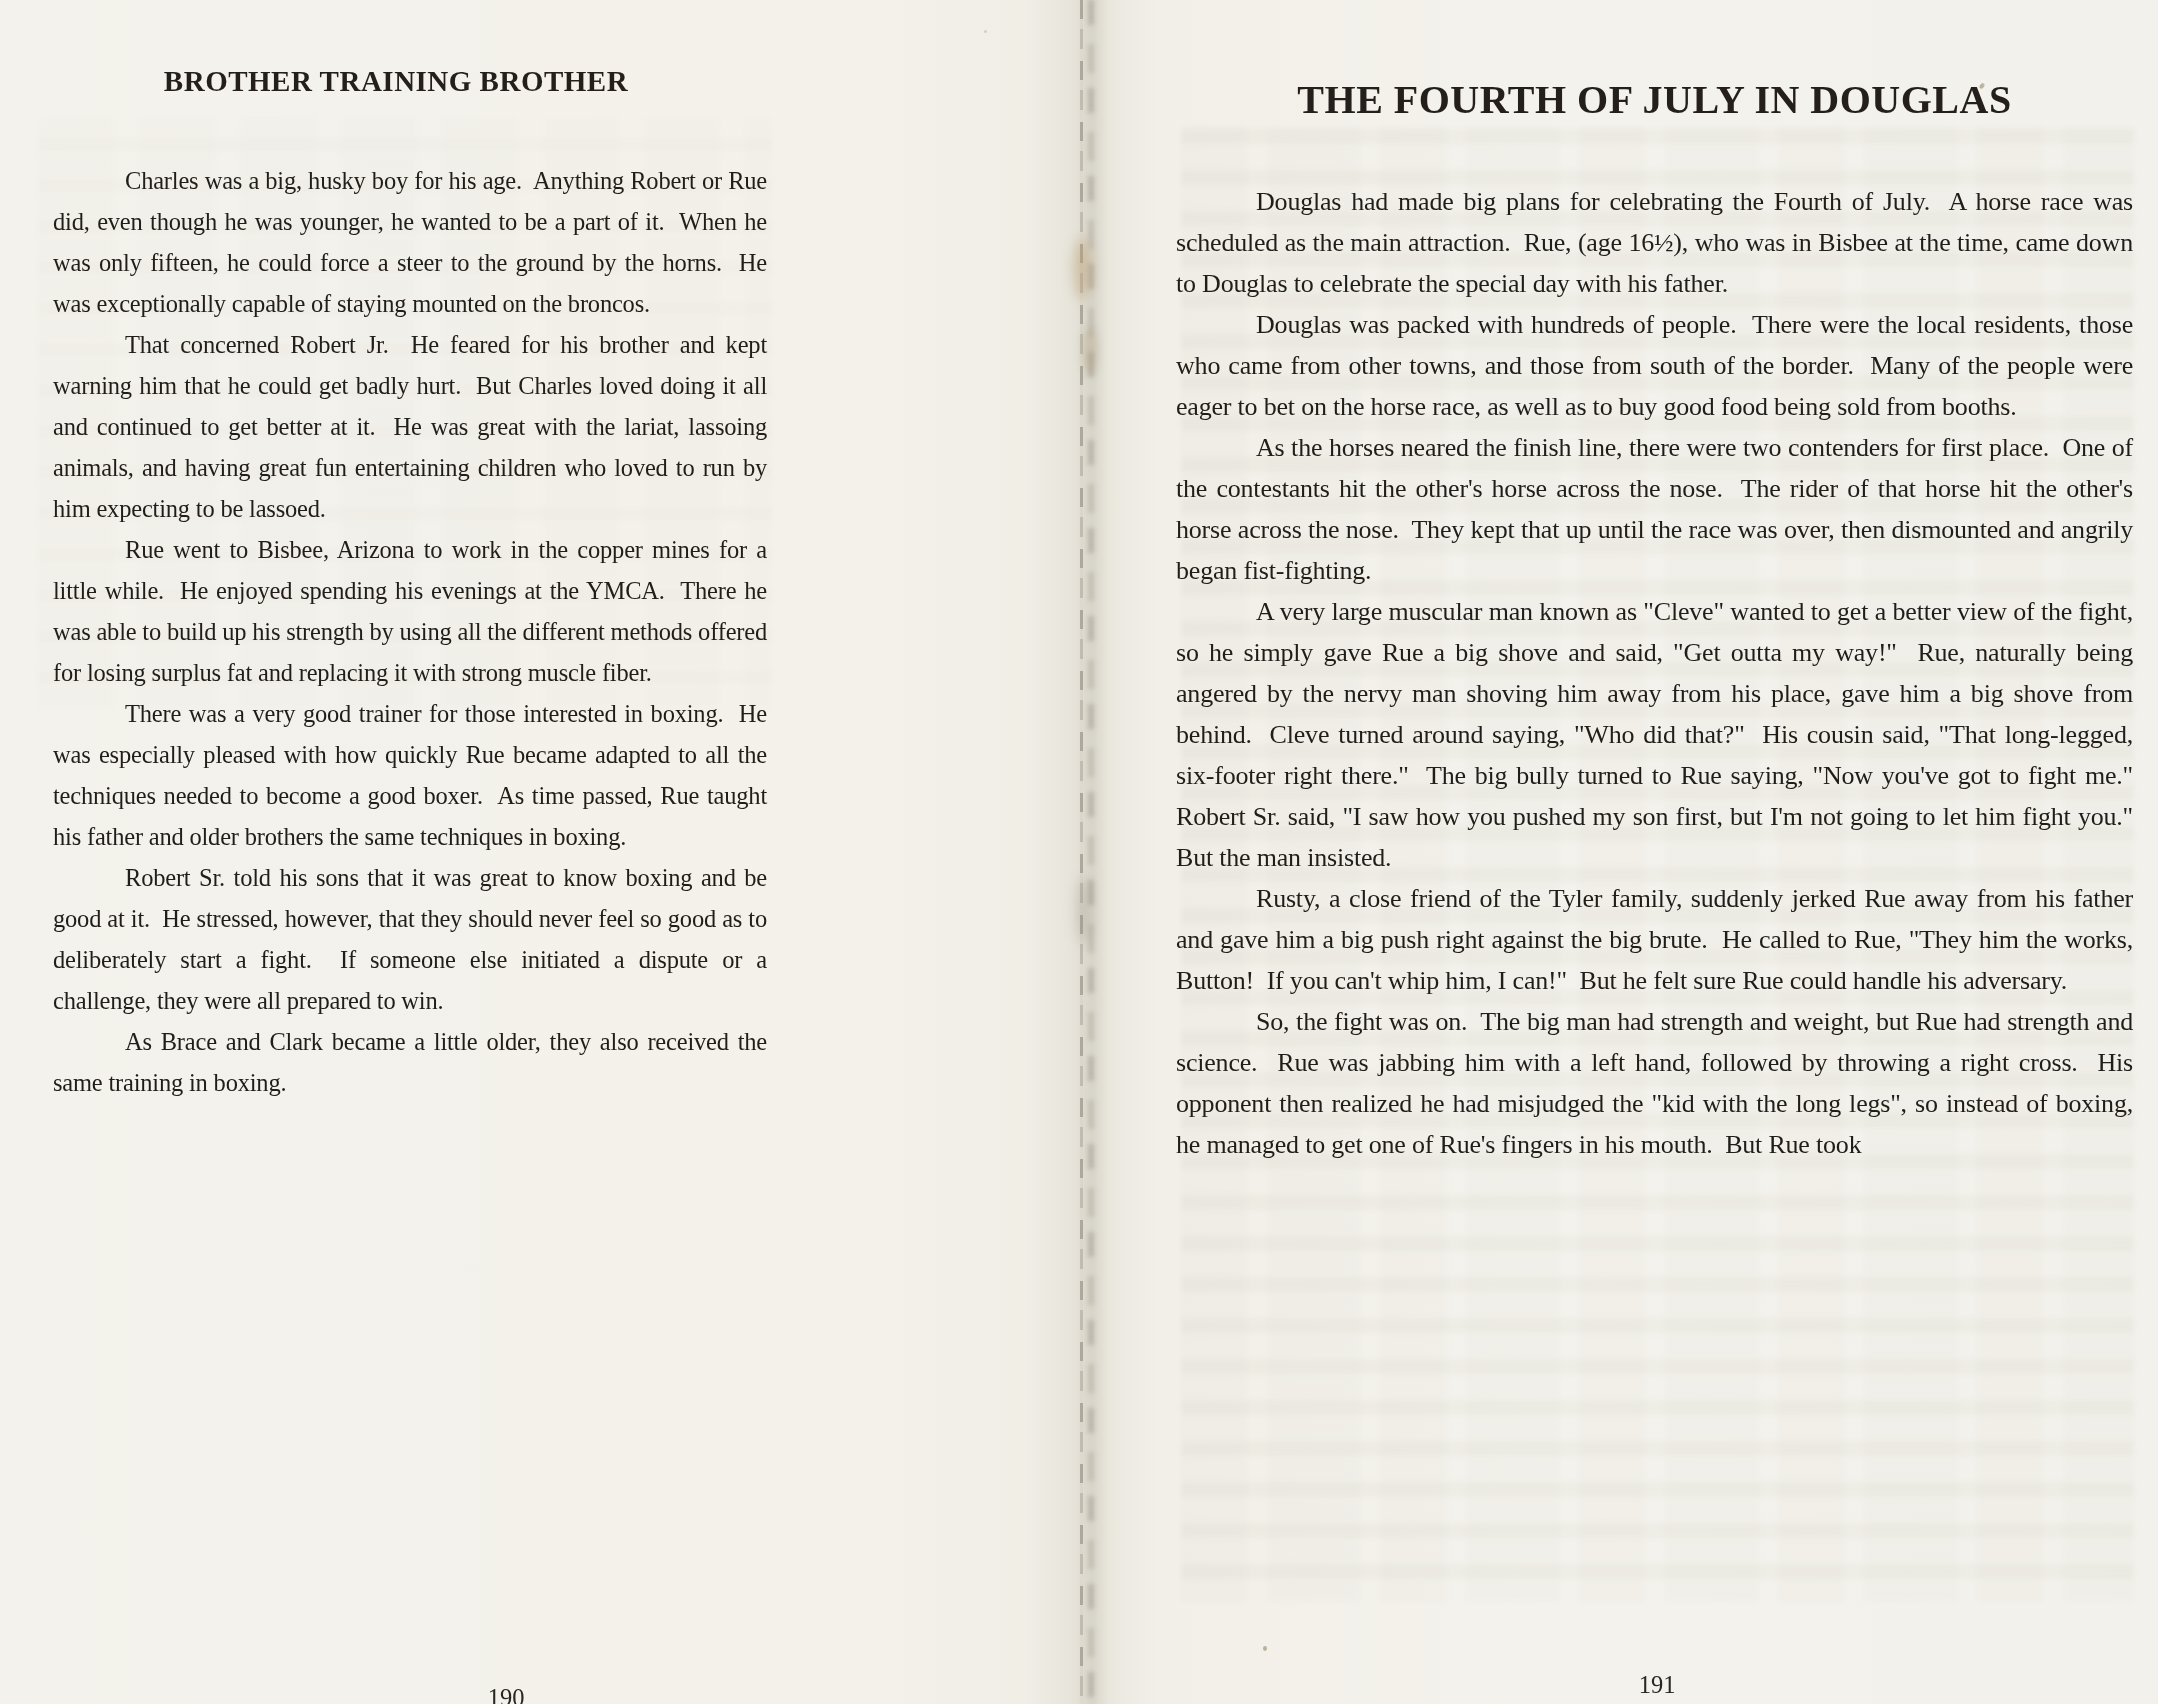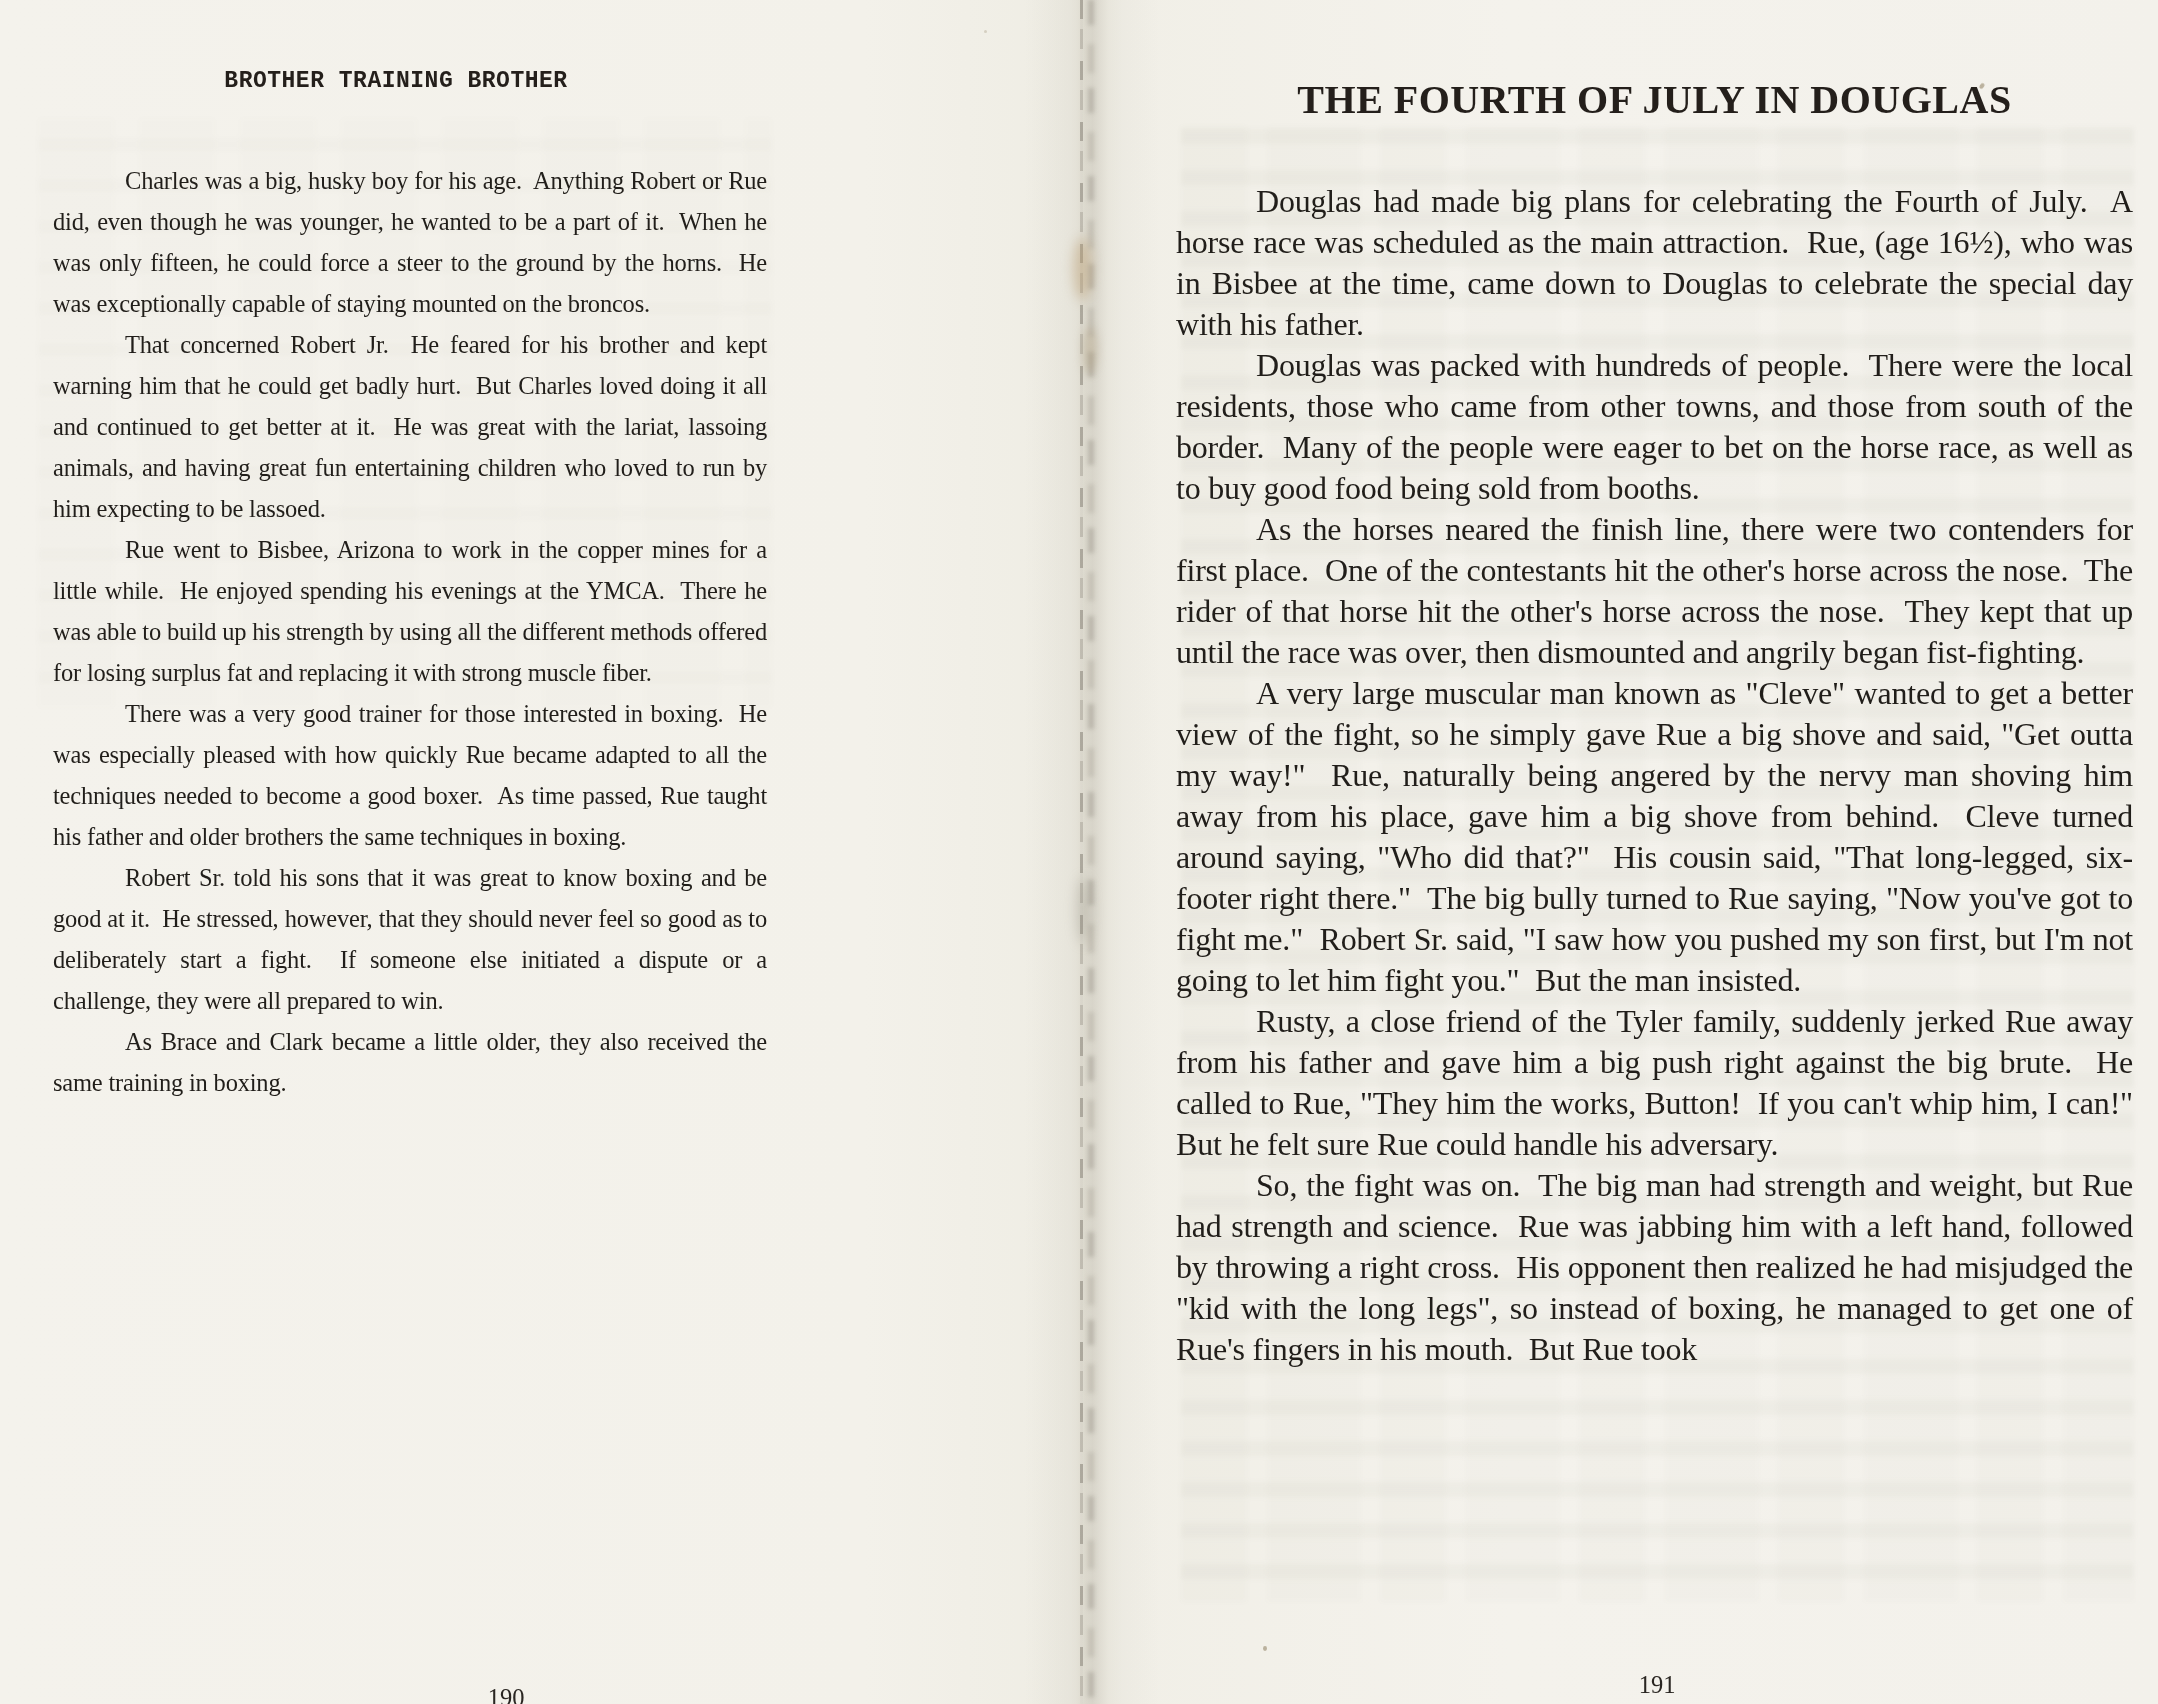--- a/index.html
+++ b/index.html
@@ -85,36 +85,36 @@
   
   .page { position: absolute; }
   .page-left  { left: 25px;   top: 66px;  width: 742px; }
   .page-right { left: 1176px; top: 80px;  width: 957px; }
 
   .page-title {
     text-align: center;
     font-weight: bold;
     color: #241f1b;
   }
-  .page-left  .page-title { font-size: 23px; line-height: 30px; letter-spacing: 0.5px; font-family: Liberation Mono, monospace; }
+  .page-left  .page-title { font-size: 29px; line-height: 30px; letter-spacing: 0.5px; }
   .page-right .page-title { font-size: 40px; line-height: 39px; letter-spacing: 0.5px; }
 
   .page-body p {
     margin: 0;
     text-align: justify;
     white-space: pre-wrap;
     color: #211e1a;
   }
   .page-left .page-body  { margin-top: 64px; margin-left: 28px; }
   .page-right .page-body { margin-top: 62px; }
   .page-left .page-body p {
     font-size: 24.5px; line-height: 41px; text-indent: 72px; letter-spacing: -0.2px;
   }
   .page-right .page-body p {
-    font-size: 32px; line-height: 41px; text-indent: 80px; letter-spacing: -0.2px;
+    font-size: 26px; line-height: 41px; text-indent: 80px; letter-spacing: -0.2px;
   }
 
   .page-number {
     position: absolute;
     font-size: 24.5px;
     color: #2a2622;
     width: 76px;
     text-align: center;
   }
   .page-number-left  { left: 468px;  top: 1643px; margin-top: 41px; }

